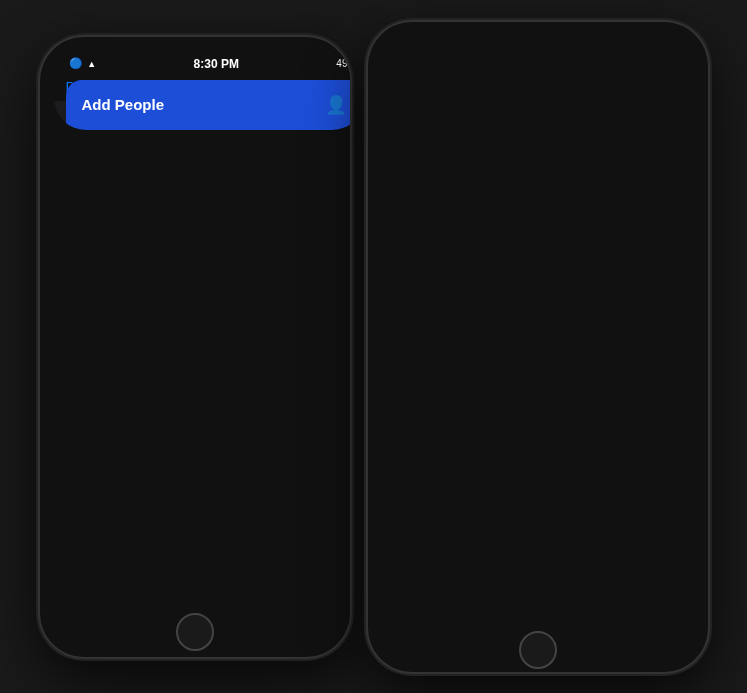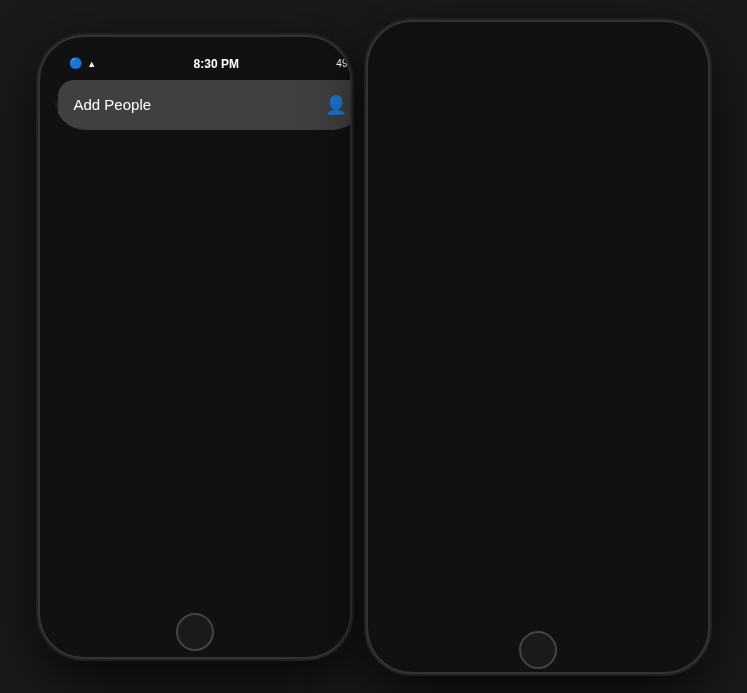--- a/index.html
+++ b/index.html
@@ -111,24 +111,25 @@
     .itransmission-label {
       color: #555;
       font-size: 18px;
       font-weight: 500;
       margin-bottom: 8px;
     }
 
     
     .share-sheet {
       position: absolute;
-      bottom: 0; left: 4px; right: 0;
-      background: #404040;
+      bottom: 0; left: 12px; right: 0;
+      background: #1d4ed8;
       border-radius: 16px 16px 0 0;
       padding: 0;
+      font-weight: bold;
     }
 
     
     .share-action {
       display: flex;
       align-items: center;
       padding: 14px 16px;
       border-bottom: 1px solid #3a3a3c;
       cursor: pointer;
     }

